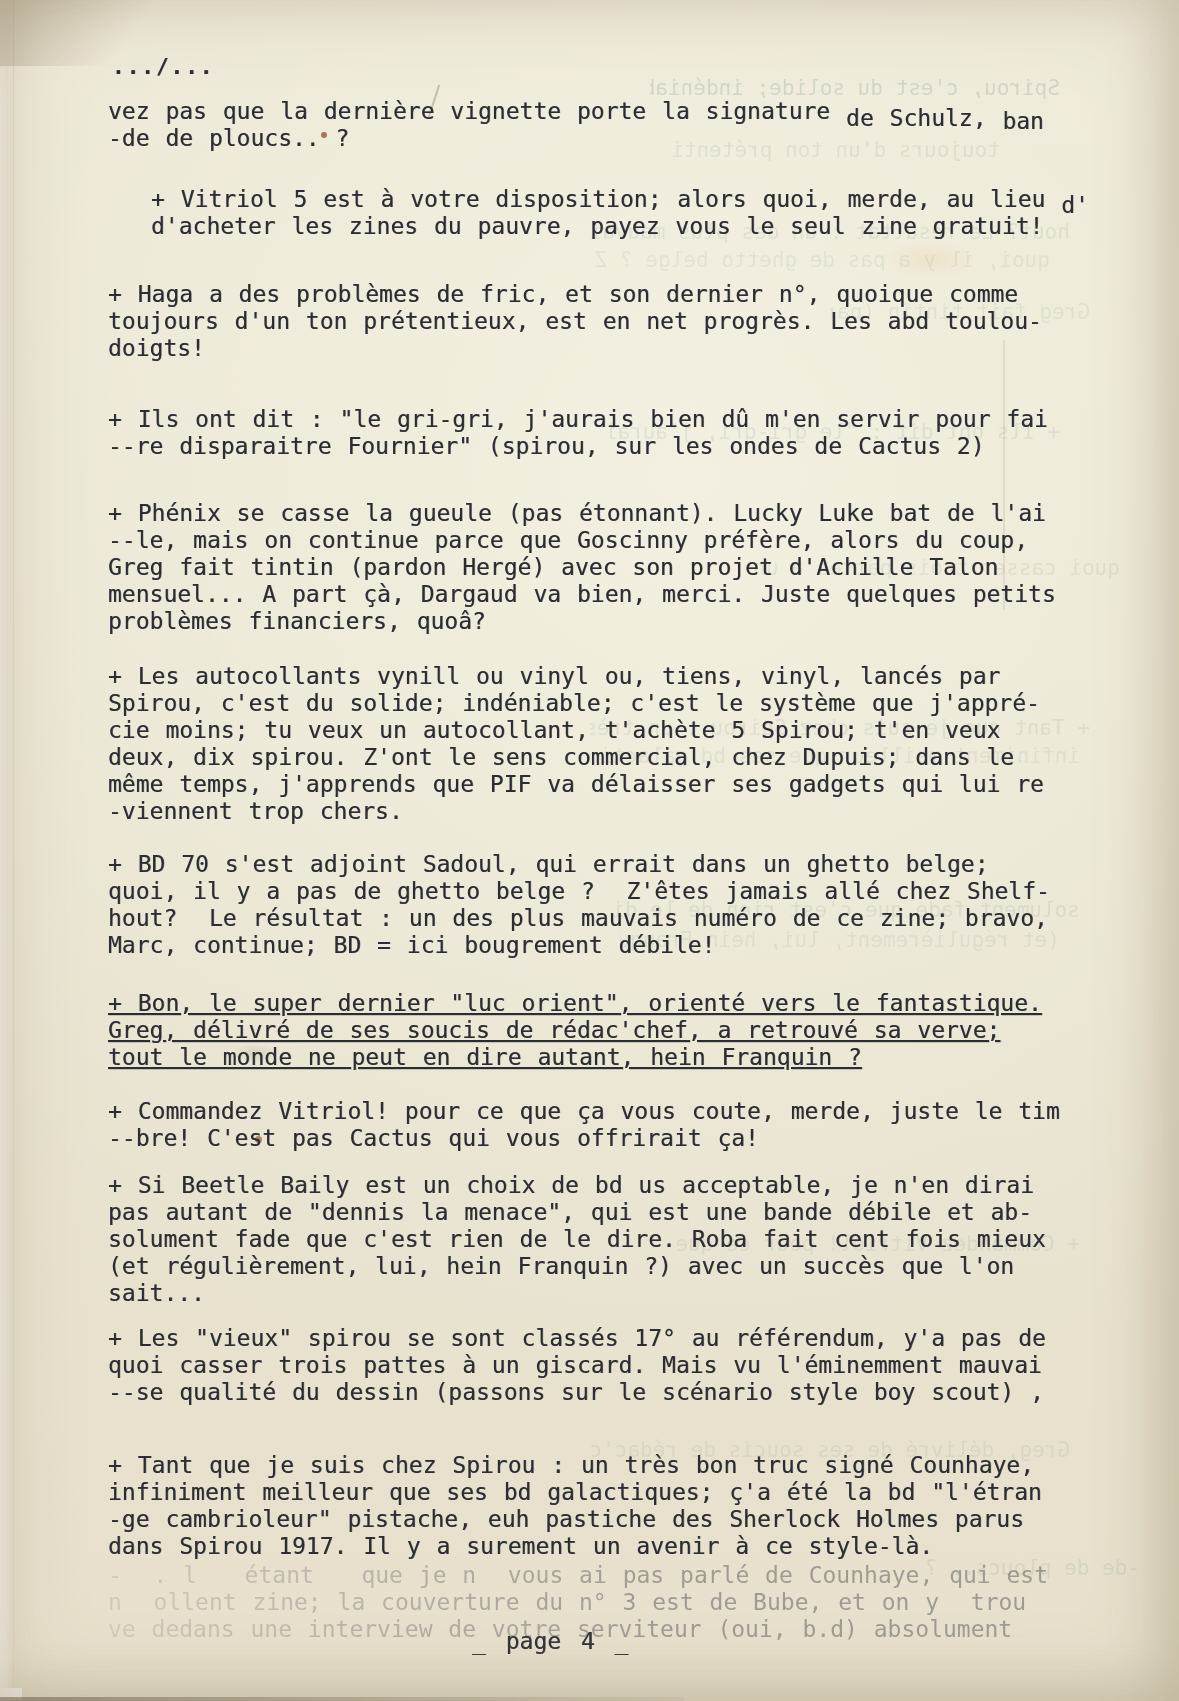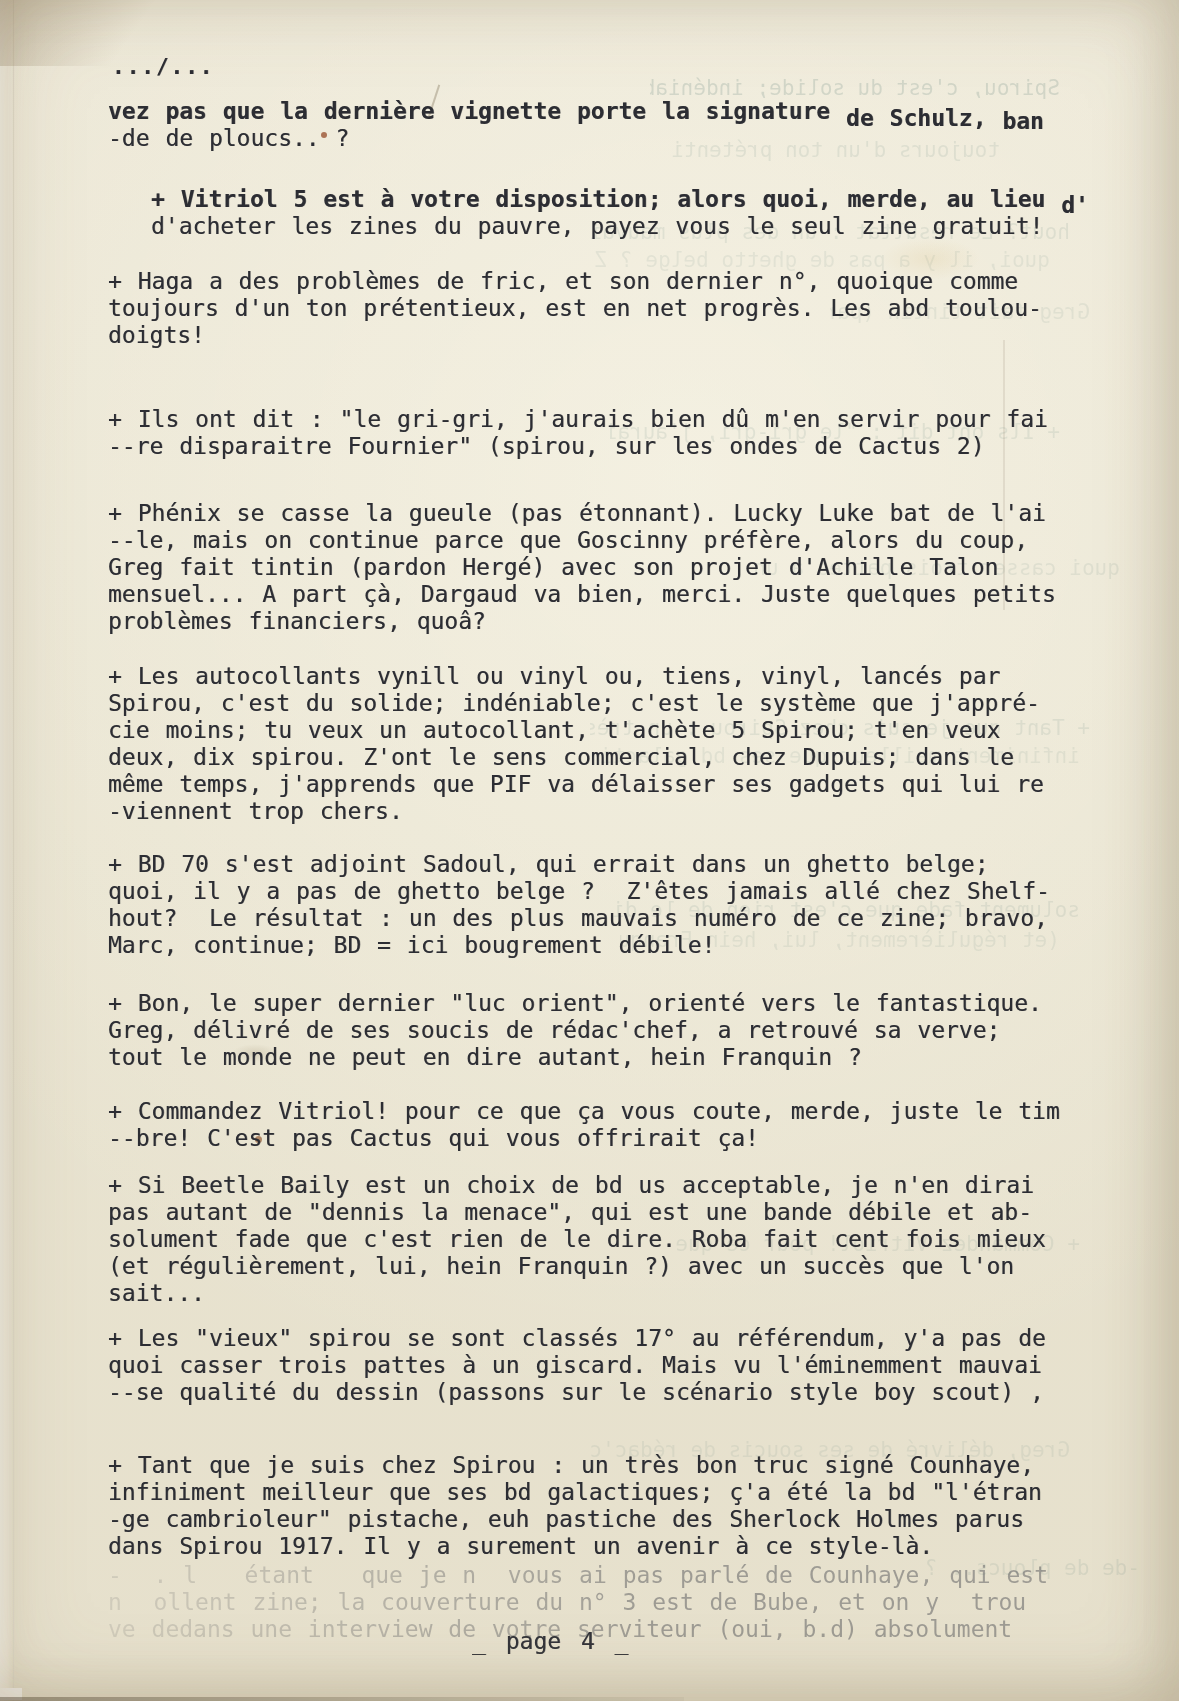--- a/index.html
+++ b/index.html
@@ -37,21 +37,21 @@
     background:radial-gradient(closest-side, rgba(205,170,90,0.14), rgba(205,170,90,0));}
   .stain4{position:absolute;left:232px;top:1044px;width:46px;height:18px;border-radius:50%;
     background:radial-gradient(closest-side, rgba(120,100,60,0.16), rgba(120,100,60,0));}
   .marker{position:absolute;left:112px;top:55px;color:#2c2d33;
     font-weight:bold;font-size:21px;letter-spacing:2px;
     text-shadow:0.5px 0.4px 0 rgba(44,45,51,0.5);}
   .para{position:absolute;left:108px;color:#2c2d33;
     font-size:23px;line-height:27px;word-spacing:2px;white-space:pre;
     text-shadow:0.5px 0.4px 0 rgba(44,45,51,0.5);}
   .para .line{height:27px;}
-  .para .seg{display:inline-block;font-weight:bold;}
+  .para .seg{display:inline-block;}
   .para.faded{color:rgba(58,60,70,0.42);text-shadow:none;filter:blur(0.4px);
     -webkit-mask-image:linear-gradient(90deg, rgba(0,0,0,0.30), rgba(0,0,0,1) 58%);
     mask-image:linear-gradient(90deg, rgba(0,0,0,0.30), rgba(0,0,0,1) 58%);}
   .footer{position:absolute;left:472px;top:1628px;color:#33343a;
     font-size:23px;word-spacing:6px;
     text-shadow:0.5px 0.4px 0 rgba(44,45,51,0.5);}
   .bleed{position:absolute;inset:0;pointer-events:none;}
   .ghost{position:absolute;overflow:hidden;white-space:nowrap;
     color:#5d7f78;transform:scaleX(-1);filter:blur(0.7px);
     font-size:21px;line-height:24px;}
@@ -83,26 +83,26 @@
   <div class="stain1"></div>
   <div class="stain2"></div>
   <div class="stain3"></div>
   <div class="stain4"></div>
 
   <div class="marker">.../...</div>
 
   <div id="paragraphs">
       <div class="para" style="top: 98px;"><div class="line"><span class="seg">vez pas que la dernière vignette porte la signature </span><span class="seg" style="transform: translateY(7px);">de Schulz, </span><span class="seg" style="transform: translateY(10px);">ban</span></div><div class="line">-de de ploucs.. ?</div></div>
       <div class="para" style="top: 186px; margin-left: 43px;"><div class="line"><span class="seg">+ Vitriol 5 est à votre disposition; alors quoi, merde, au lieu </span><span class="seg" style="transform: translateY(6px);">d'</span></div><div class="line">d'acheter les zines du pauvre, payez vous le seul zine gratuit!</div></div>
-      <div class="para" style="top: 268px;"><div class="line">+ Haga a des problèmes de fric, et son dernier n°, quoique comme</div><div class="line">toujours d'un ton prétentieux, est en net progrès. Les abd toulou-</div><div class="line">doigts!</div></div>
+      <div class="para" style="top: 281px;"><div class="line">+ Haga a des problèmes de fric, et son dernier n°, quoique comme</div><div class="line">toujours d'un ton prétentieux, est en net progrès. Les abd toulou-</div><div class="line">doigts!</div></div>
       <div class="para" style="top: 406px;"><div class="line">+ Ils ont dit : "le gri-gri, j'aurais bien dû m'en servir pour fai</div><div class="line">--re disparaitre Fournier" (spirou, sur les ondes de Cactus 2)</div></div>
       <div class="para" style="top: 500px;"><div class="line">+ Phénix se casse la gueule (pas étonnant). Lucky Luke bat de l'ai</div><div class="line">--le, mais on continue parce que Goscinny préfère, alors du coup,</div><div class="line">Greg fait tintin (pardon Hergé) avec son projet d'Achille Talon</div><div class="line">mensuel... A part çà, Dargaud va bien, merci. Juste quelques petits</div><div class="line">problèmes financiers, quoâ?</div></div>
       <div class="para" style="top: 663px;"><div class="line">+ Les autocollants vynill ou vinyl ou, tiens, vinyl, lancés par</div><div class="line">Spirou, c'est du solide; indéniable; c'est le système que j'appré-</div><div class="line">cie moins; tu veux un autocollant, t'achète 5 Spirou; t'en veux</div><div class="line">deux, dix spirou. Z'ont le sens commercial, chez Dupuis; dans le</div><div class="line">même temps, j'apprends que PIF va délaisser ses gadgets qui lui re</div><div class="line">-viennent trop chers.</div></div>
       <div class="para" style="top: 851px;"><div class="line">+ BD 70 s'est adjoint Sadoul, qui errait dans un ghetto belge;</div><div class="line">quoi, il y a pas de ghetto belge ?  Z'êtes jamais allé chez Shelf-</div><div class="line">hout?  Le résultat : un des plus mauvais numéro de ce zine; bravo,</div><div class="line">Marc, continue; BD = ici bougrement débile!</div></div>
-      <div class="para" style="top: 990px;"><div class="line">+ Bon, le super dernier "luc orient", orienté vers le fantastique.</div><div class="line">Greg, délivré de ses soucis de rédac'chef, a retrouvé sa verve;</div><div class="line">tout le monde ne peut en dire autant, hein Franquin ?</div></div>
+      <div class="para" style="top: 990px; text-decoration: underline;"><div class="line">+ Bon, le super dernier "luc orient", orienté vers le fantastique.</div><div class="line">Greg, délivré de ses soucis de rédac'chef, a retrouvé sa verve;</div><div class="line">tout le monde ne peut en dire autant, hein Franquin ?</div></div>
       <div class="para" style="top: 1098px;"><div class="line">+ Commandez Vitriol! pour ce que ça vous coute, merde, juste le tim</div><div class="line">--bre! C'est pas Cactus qui vous offrirait ça!</div></div>
       <div class="para" style="top: 1172px;"><div class="line">+ Si Beetle Baily est un choix de bd us acceptable, je n'en dirai</div><div class="line">pas autant de "dennis la menace", qui est une bande débile et ab-</div><div class="line">solument fade que c'est rien de le dire. Roba fait cent fois mieux</div><div class="line">(et régulièrement, lui, hein Franquin ?) avec un succès que l'on</div><div class="line">sait...</div></div>
       <div class="para" style="top: 1325px;"><div class="line">+ Les "vieux" spirou se sont classés 17° au référendum, y'a pas de</div><div class="line">quoi casser trois pattes à un giscard. Mais vu l'éminemment mauvai</div><div class="line">--se qualité du dessin (passons sur le scénario style boy scout) ,</div></div>
       <div class="para" style="top: 1452px;"><div class="line">+ Tant que je suis chez Spirou : un très bon truc signé Counhaye,</div><div class="line">infiniment meilleur que ses bd galactiques; ç'a été la bd "l'étran</div><div class="line">-ge cambrioleur" pistache, euh pastiche des Sherlock Holmes parus</div><div class="line">dans Spirou 1917. Il y a surement un avenir à ce style-là.</div></div>
       <div class="para faded" style="top: 1562px;"><div class="line">-  . l   étant   que je n  vous ai pas parlé de Counhaye, qui est</div><div class="line">n  ollent zine; la couverture du n° 3 est de Bube, et on y  trou</div><div class="line">ve dedans une interview de votre serviteur (oui, b.d) absolument</div></div>
     </div>
 
   <div class="footer">_ page 4 _</div>
 
   <div class="corner-bl"></div>

